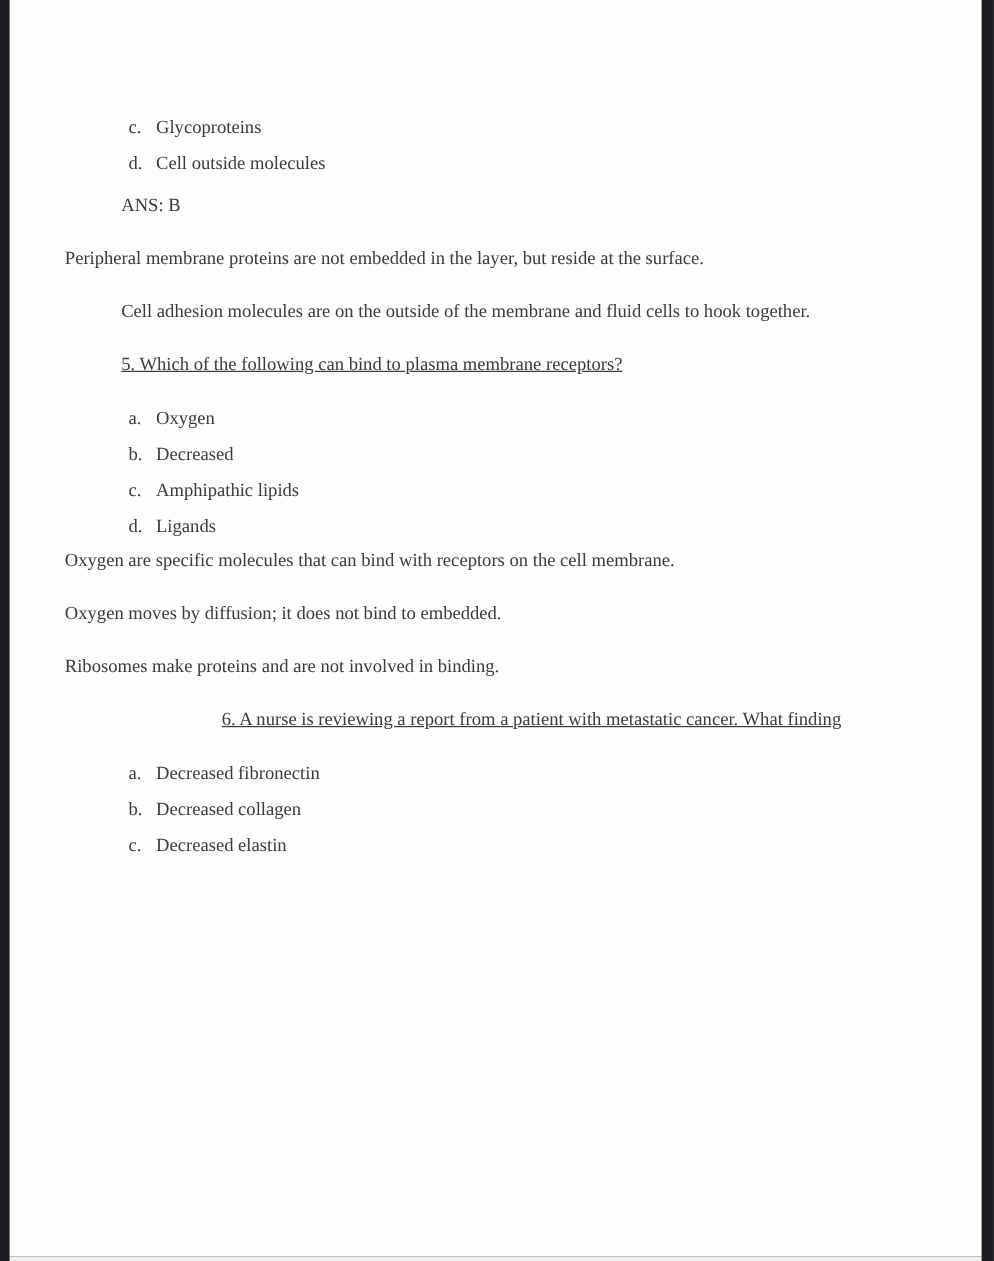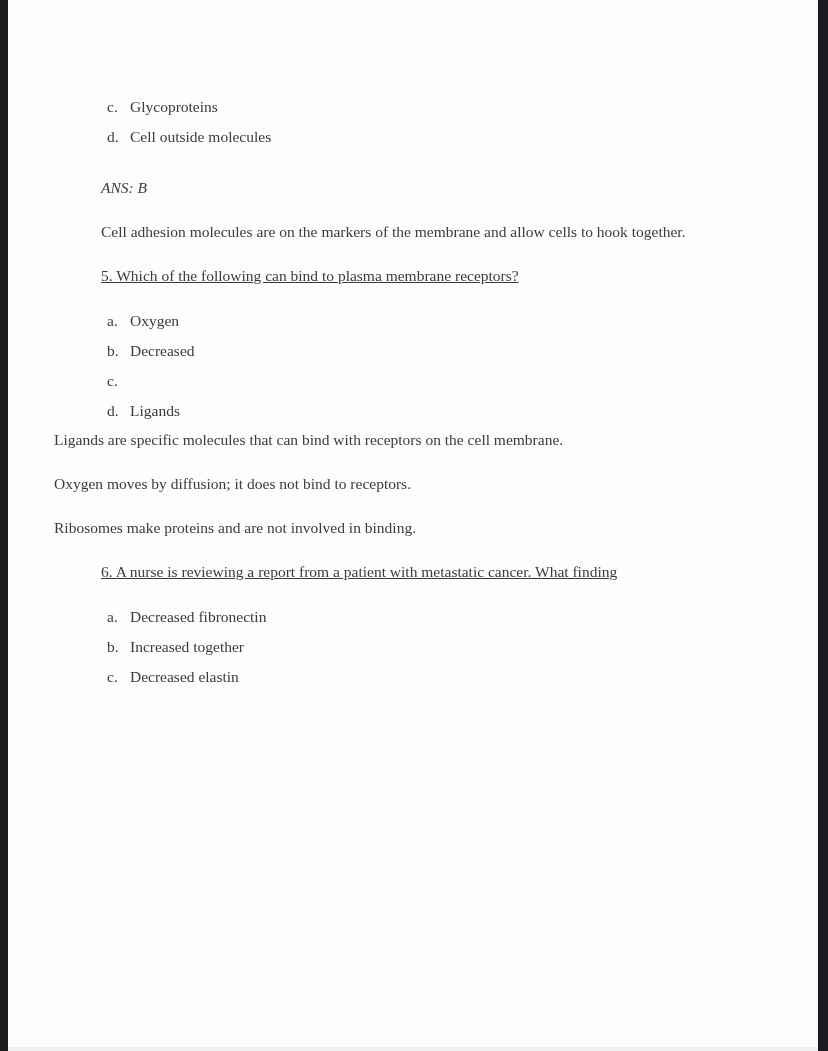--- a/index.html
+++ b/index.html
@@ -29,23 +29,23 @@
   .content {
     padding: 92px 40px 0 46px;
     color: #3b3b3b;
     font-size: 15.5px;
   }
   .para {
     margin: 0 0 17px 0;
     line-height: 27px;
   }
   .para.indent { margin-left: 47px; }
-  .answer { margin-top: 22px; font-style: italic; }
+  .answer { margin-top: 6px; }
   .question { width: 600px; text-decoration: underline; }
-  .qline { line-height: 27px; }
+  .qline { line-height: 27px; text-align: right; }
   ul.options {
     list-style: none;
     margin: 17px 0 0 53px;
     padding: 0;
   }
   ul.options li {
     display: flex;
     line-height: 30px;
   }
   .opt-letter {
@@ -66,59 +66,61 @@
           <span>Glycoproteins</span>
         </li>
         <li>
           <span class="opt-letter">d.</span>
           <span>Cell outside molecules</span>
         </li>
       </ul>
 
       <p class="para indent answer">ANS: B</p>
 
-      <p class="para indent">Cell adhesion molecules are on the markers of the membrane and allow cells to hook together.</p>
+      <p class="para">Peripheral membrane proteins are not embedded in the layer, but reside at the surface.</p>
+      <p class="para indent">Cell adhesion molecules are on the outside of the membrane and fluid cells to hook together.</p>
 
       <p class="para indent question">5. Which of the following can bind to plasma membrane receptors?</p>
 
       <ul class="options">
         <li>
           <span class="opt-letter">a.</span>
           <span>Oxygen</span>
         </li>
         <li>
           <span class="opt-letter">b.</span>
           <span>Decreased</span>
         </li>
         <li>
           <span class="opt-letter">c.</span>
+          <span>Amphipathic lipids</span>
         </li>
         <li>
           <span class="opt-letter">d.</span>
           <span>Ligands</span>
         </li>
       </ul>
 
 
-      <p class="para">Ligands are specific molecules that can bind with receptors on the cell membrane.</p>
-      <p class="para">Oxygen moves by diffusion; it does not bind to receptors.</p>
+      <p class="para">Oxygen are specific molecules that can bind with receptors on the cell membrane.</p>
+      <p class="para">Oxygen moves by diffusion; it does not bind to embedded.</p>
       <p class="para">Ribosomes make proteins and are not involved in binding.</p>
 
       <div class="para indent question">
         <div class="qline">6. A nurse is reviewing a report from a patient with metastatic cancer. What finding</div>
       </div>
 
       <ul class="options">
         <li>
           <span class="opt-letter">a.</span>
           <span>Decreased fibronectin</span>
         </li>
         <li>
           <span class="opt-letter">b.</span>
-          <span>Increased together</span>
+          <span>Decreased collagen</span>
         </li>
         <li>
           <span class="opt-letter">c.</span>
           <span>Decreased elastin</span>
         </li>
       </ul>
 
     </div>
   </div>
   <div class="bottom-edge"></div>

